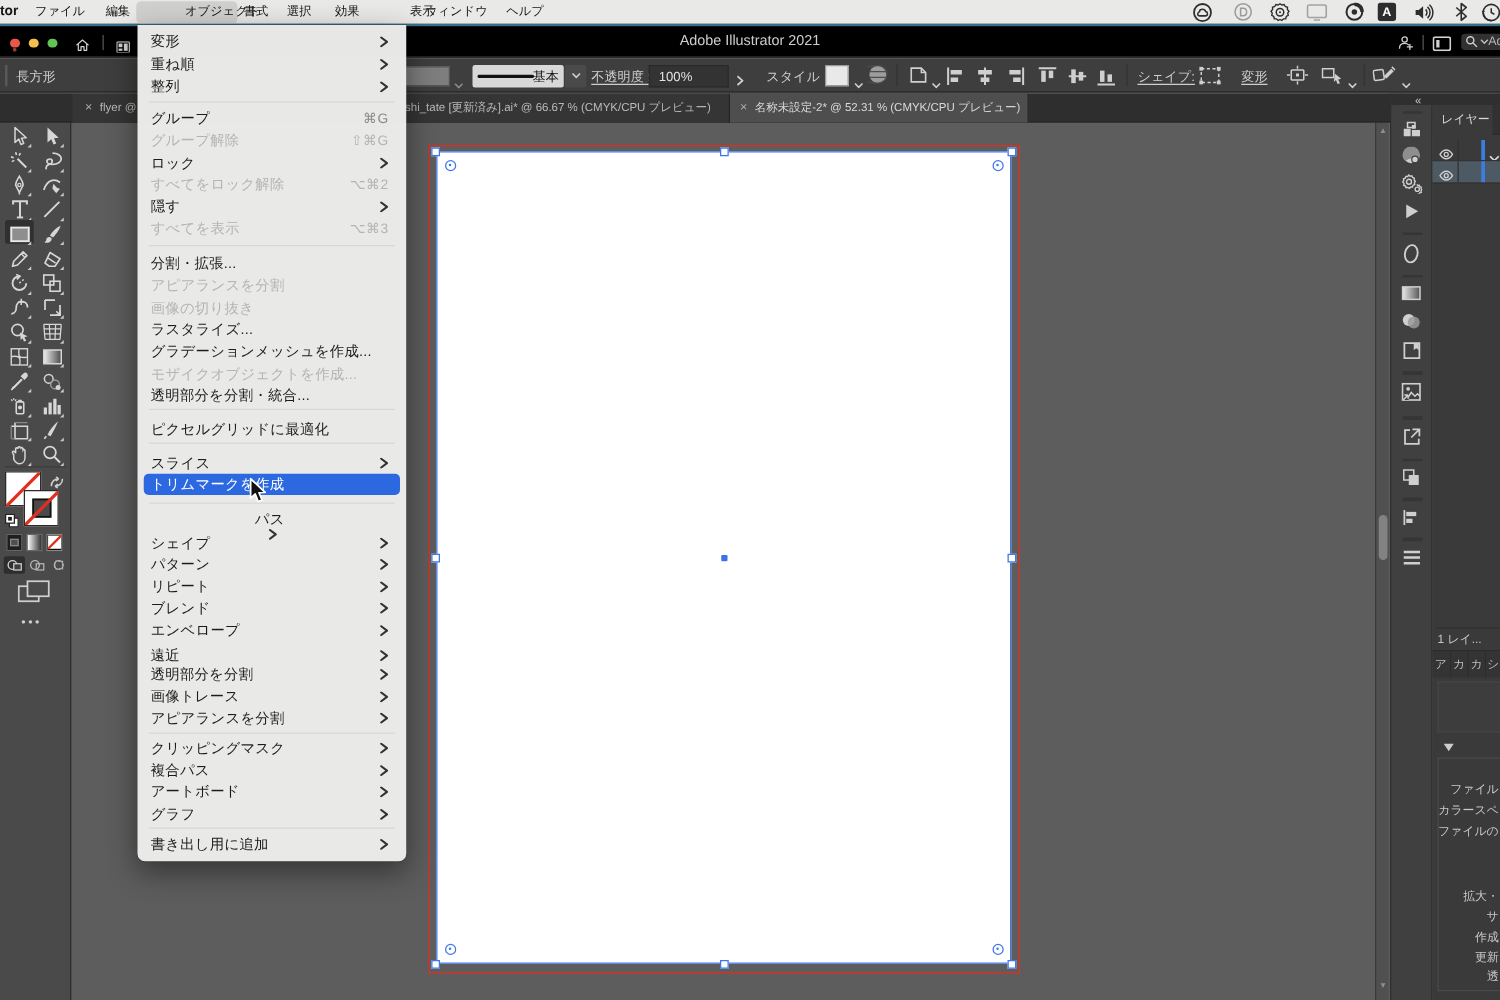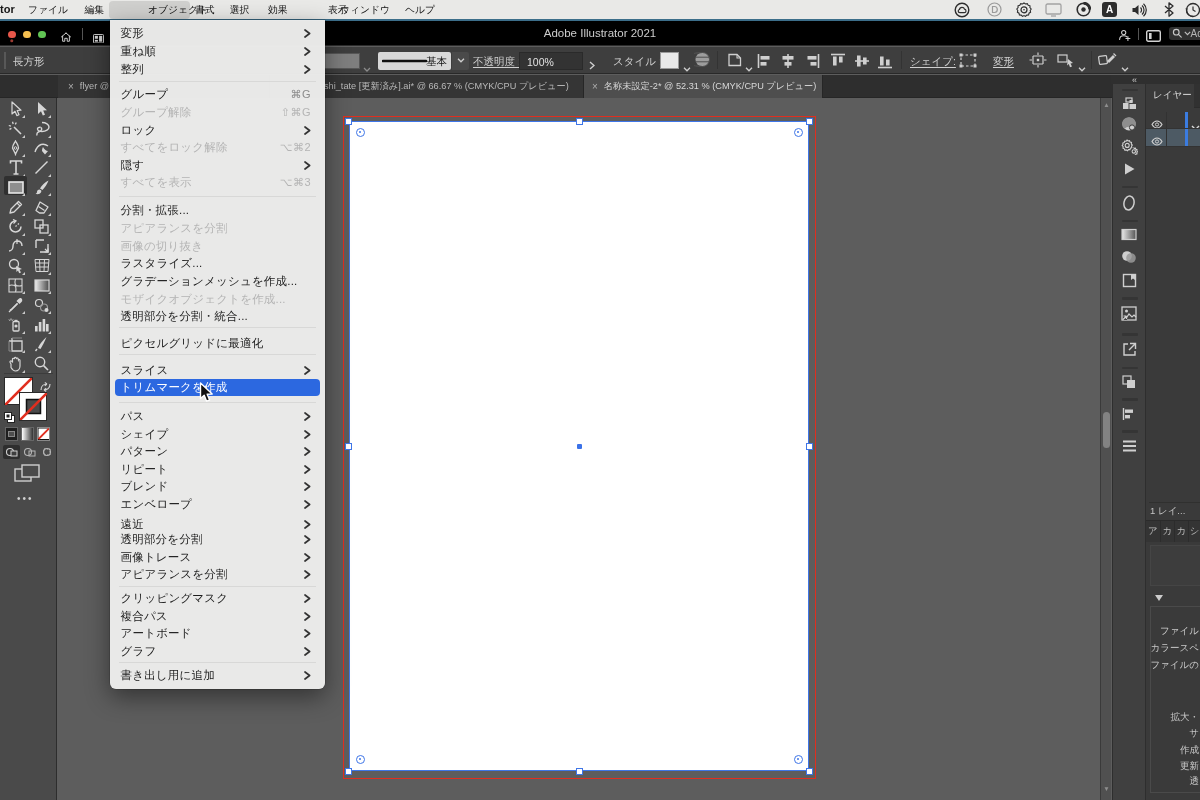--- a/index.html
+++ b/index.html
@@ -903,21 +903,21 @@
       <div class="mitem" style="top:341.5px;">
         <span class="lbl">スライス</span>
         <svg class="msub" viewBox="0 0 7 9">
           <path d="M1 1 L5.6 4.5 L1 8" fill="none" stroke="#333" stroke-width="1.7" stroke-linejoin="round" stroke-linecap="round"></path>
         </svg>
       </div>
       <div class="mitem hl" style="top:358.59999999999997px;">
         <span class="lbl">トリムマークを作成</span>
       </div>
       <div class="msep" style="top:382.3px;"></div>
-      <div class="mitem" style="top:388px;">
+      <div class="mitem" style="top:388px;flex-direction:column;">
         <span class="lbl">パス</span>
         <svg class="msub" viewBox="0 0 7 9">
           <path d="M1 1 L5.6 4.5 L1 8" fill="none" stroke="#333" stroke-width="1.7" stroke-linejoin="round" stroke-linecap="round"></path>
         </svg>
       </div>
       <div class="mitem" style="top:405.5px;">
         <span class="lbl">シェイプ</span>
         <svg class="msub" viewBox="0 0 7 9">
           <path d="M1 1 L5.6 4.5 L1 8" fill="none" stroke="#333" stroke-width="1.7" stroke-linejoin="round" stroke-linecap="round"></path>
         </svg>

